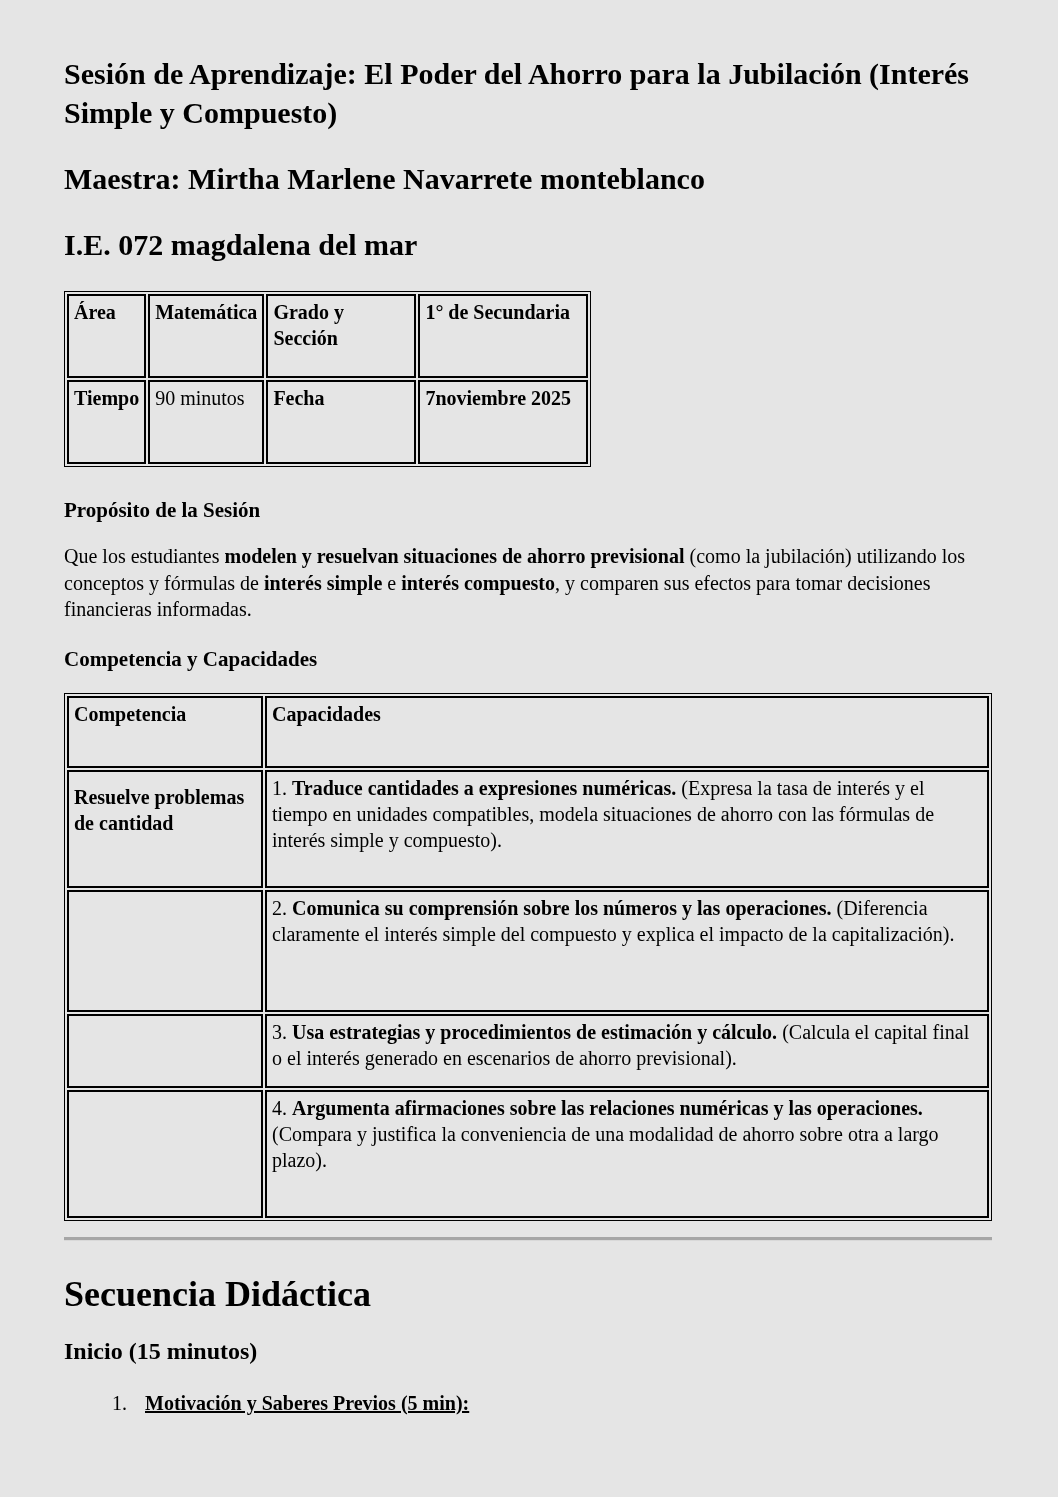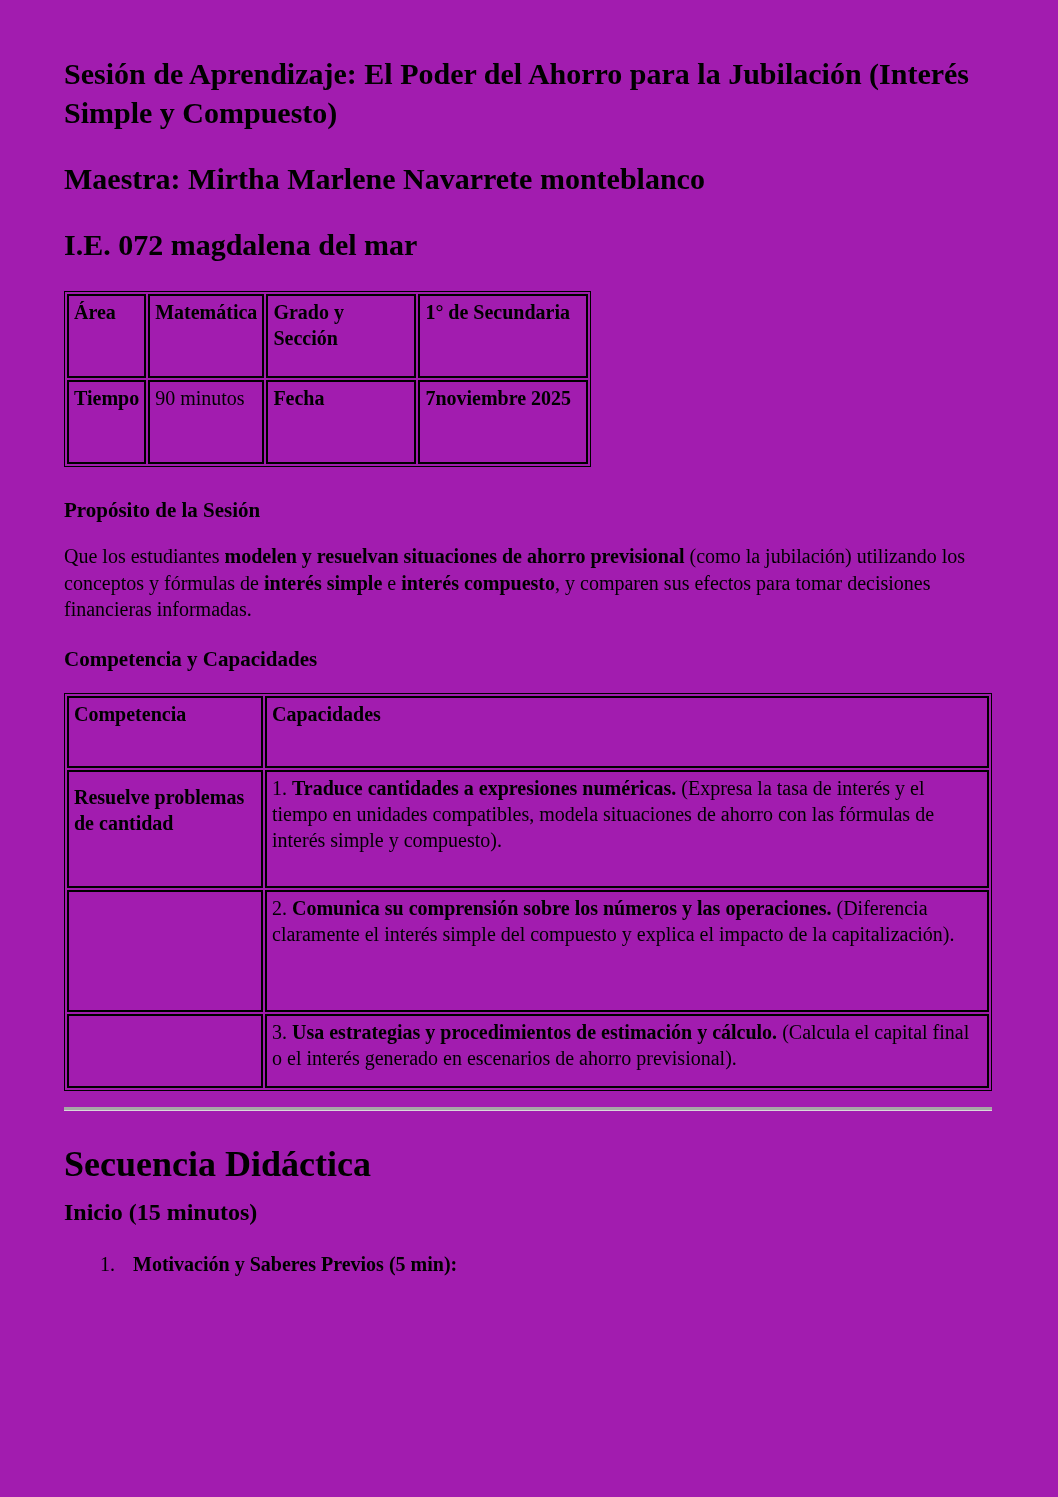--- a/index.html
+++ b/index.html
@@ -5,24 +5,24 @@
   * { box-sizing: border-box; }
   html, body { margin: 0; padding: 0; background: #ffffff; }
   .page {
     width: 1058px;
     min-height: 1497px;
     padding: 54px 66px 60px 64px;
     font-family: "Liberation Serif", "DejaVu Serif", serif;
     color: #000000;
     font-size: 20px;
     line-height: 1.32;
-    background: #a21caf;
+    background: #e5e5e5;
   }
   h1, h2, h3, h4 { font-family: inherit; color: #000; }
-  h1 { font-size: 36px; line-height: 1.2;  margin: 0 0 11px; font-weight: bold; }
+  h1 { font-size: 36px; line-height: 1.2;  margin: 0 0 20px; font-weight: bold; }
   h2 { font-size: 30px; line-height: 1.3;  margin: 0 0 27px; font-weight: bold; }
   h3 { font-size: 24px; line-height: 1.25; margin: 4px 0 24px; font-weight: bold; }
   h4 { font-size: 21px; line-height: 1.25; margin: 0 0 20px; font-weight: bold; }
   p  { margin: 0 0 24px; }
 
   table {
     border-collapse: separate;
     border-spacing: 2px;
     border: 1px solid #000;
   }
@@ -57,21 +57,21 @@
     background: #a6a6a6;
     border-bottom: 1px solid #d9d9d9;
     margin: 16px 0 32px 0;
   }
 
   ol.plain {
     list-style: none;
     margin: 0;
     padding: 0 0 0 36px;
   }
-  ol.plain li { margin: 0 0 10px; }
+  ol.plain li { margin: 0 12px 10px; text-decoration: underline; }
   ol.plain .num {
     display: inline-block;
     min-width: 20px;
     margin-right: 13px;
     font-weight: normal;
   }
 </style>
 </head>
 <body>
 
@@ -115,20 +115,24 @@
       <td><span>1. </span><strong>Traduce cantidades a expresiones numéricas.</strong><span> (Expresa la tasa de interés y el tiempo en unidades compatibles, modela situaciones de ahorro con las fórmulas de interés simple y compuesto).</span></td>
     </tr>
     <tr class="r2">
       <td class="col1"></td>
       <td><span>2. </span><strong>Comunica su comprensión sobre los números y las operaciones.</strong><span> (Diferencia claramente el interés simple del compuesto y explica el impacto de la capitalización).</span></td>
     </tr>
     <tr class="r3">
       <td class="col1"></td>
       <td><span>3. </span><strong>Usa estrategias y procedimientos de estimación y cálculo.</strong><span> (Calcula el capital final o el interés generado en escenarios de ahorro previsional).</span></td>
     </tr>
+    <tr class="r4">
+      <td class="col1"></td>
+      <td><span>4. </span><strong>Argumenta afirmaciones sobre las relaciones numéricas y las operaciones.</strong><span> (Compara y justifica la conveniencia de una modalidad de ahorro sobre otra a largo plazo).</span></td>
+    </tr>
   </tbody>
     </table>
 
   <hr class="divider">
 
   <h1>Secuencia Didáctica</h1>
 
   <h3>Inicio (15 minutos)</h3>
 
   <ol class="plain">

